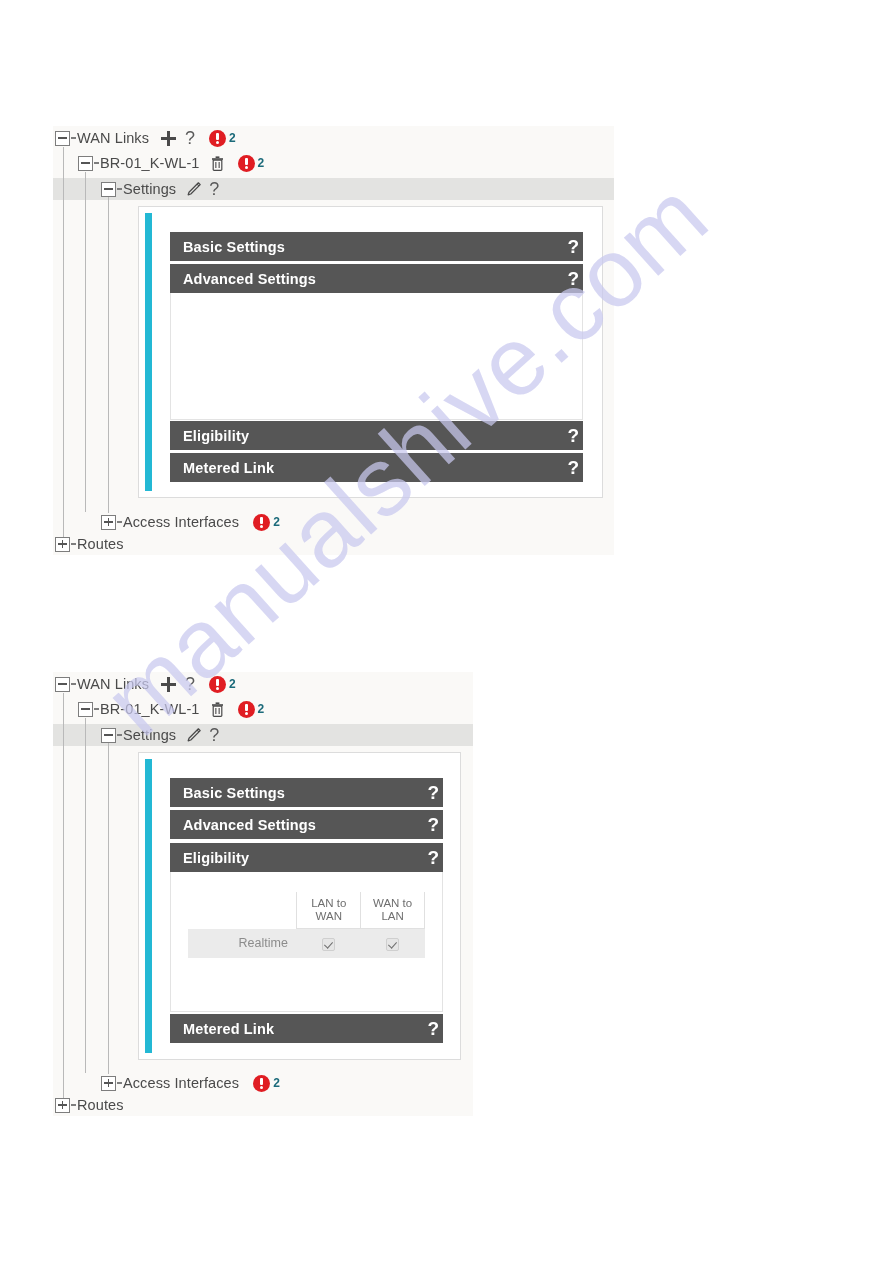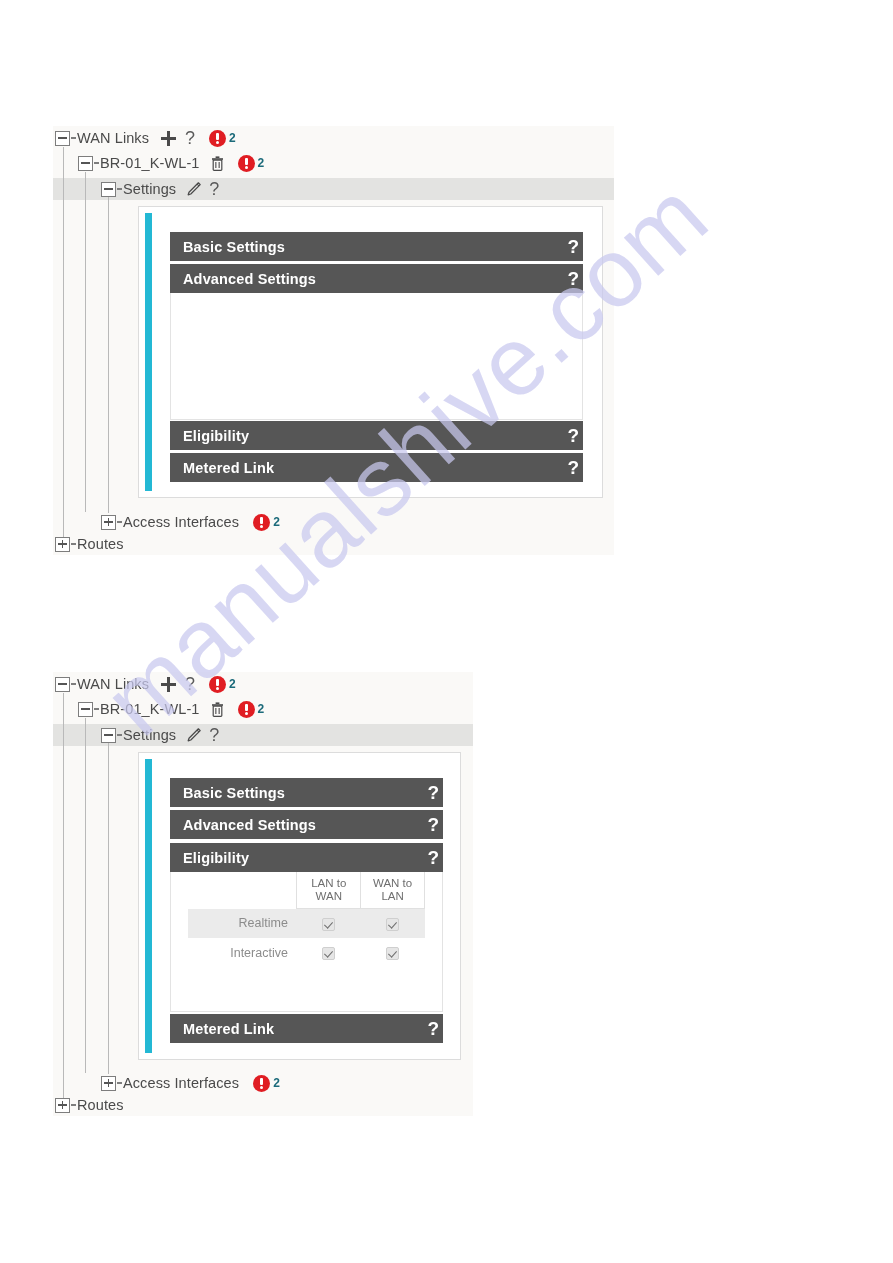--- a/index.html
+++ b/index.html
@@ -513,45 +513,40 @@
     <span class="acc-q">?</span>
   </div>
 
   <div class="acc-header" style="left:170px; top:843px; width:273px; height:29px;">
     <span class="acc-title">Eligibility</span>
     <span class="acc-q">?</span>
   </div>
 
   <div class="acc-body" style="left:170px; top:872px; width:273px; height:140px; border:1px solid #e3e3e3; border-top:none;"></div>
 
-  <table class="elig-table" style="left:188px; top:872px; width:237px;">
+  <table class="elig-table" style="left:188px; top:892px; width:237px;">
     <thead>
       <tr>
         <th class="corner"></th>
         <th class="colhead">
           <div>LAN to</div>
           <div>WAN</div>
         </th>
         <th class="colhead">
           <div>WAN to</div>
           <div>LAN</div>
         </th>
       </tr>
     </thead>
     <tbody>
       <tr class="shade">
         <td class="rowhead">Realtime</td>
         <td class="cell"><span class="chk"></span></td>
         <td class="cell"><span class="chk"></span></td>
       </tr>
-      <tr class="plain">
-        <td class="rowhead">Interactive</td>
-        <td class="cell"><span class="chk"></span></td>
-        <td class="cell"><span class="chk"></span></td>
-      </tr>
     </tbody>
   </table>
 
   <div class="acc-header" style="left:170px; top:1014px; width:273px; height:29px;">
     <span class="acc-title">Metered Link</span>
     <span class="acc-q">?</span>
   </div>
 
   <div class="tree-row" style="left:101px; top:1072px;">
     <span class="exp plus"></span>

